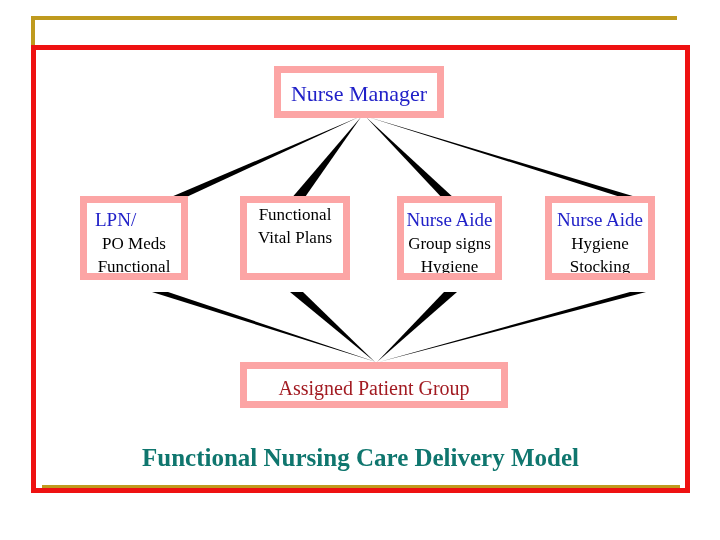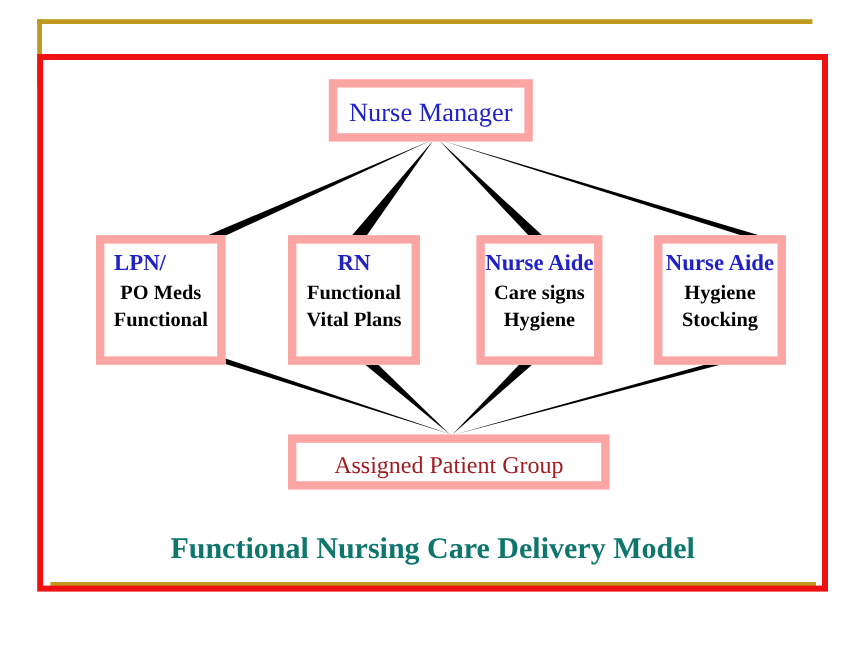--- a/index.html
+++ b/index.html
@@ -91,23 +91,22 @@
     width: 170px;
     height: 52px;
   }
   #node-manager .head {
     font-size: 22px;
     line-height: 42px;
   }
 
   .mid-node {
     top: 196px;
-    height: 108px;
+    height: 84px;
     overflow: hidden;
-    font-weight: bold;
   }
   #node-lpn   { left: 80px;  width: 108px; }
   #node-rn    { left: 240px; width: 110px; }
   #node-aide1 { left: 397px; width: 105px; }
   #node-aide2 { left: 545px; width: 110px; }
 
   #node-lpn .head  { text-align: left; padding-left: 8px; }
   .mid-node .head  { padding-top: 4px; }
 
   #node-group {
@@ -161,28 +160,27 @@
     <span class="head">Nurse Manager</span>
   </div>
 
   <div class="node mid-node" id="node-lpn">
     <span class="head">LPN/</span>
     <span class="line">PO Meds</span>
     <span class="line">Functional</span>
   </div>
 
   <div class="node mid-node" id="node-rn">
-    <span class="head">RN</span>
     <span class="line">Functional</span>
     <span class="line">Vital Plans</span>
   </div>
 
   <div class="node mid-node" id="node-aide1">
     <span class="head">Nurse Aide</span>
-    <span class="line">Care signs</span>
+    <span class="line">Group signs</span>
     <span class="line">Hygiene</span>
   </div>
 
   <div class="node mid-node" id="node-aide2">
     <span class="head">Nurse Aide</span>
     <span class="line">Hygiene</span>
     <span class="line">Stocking</span>
   </div>
 
   <div class="node" id="node-group">

